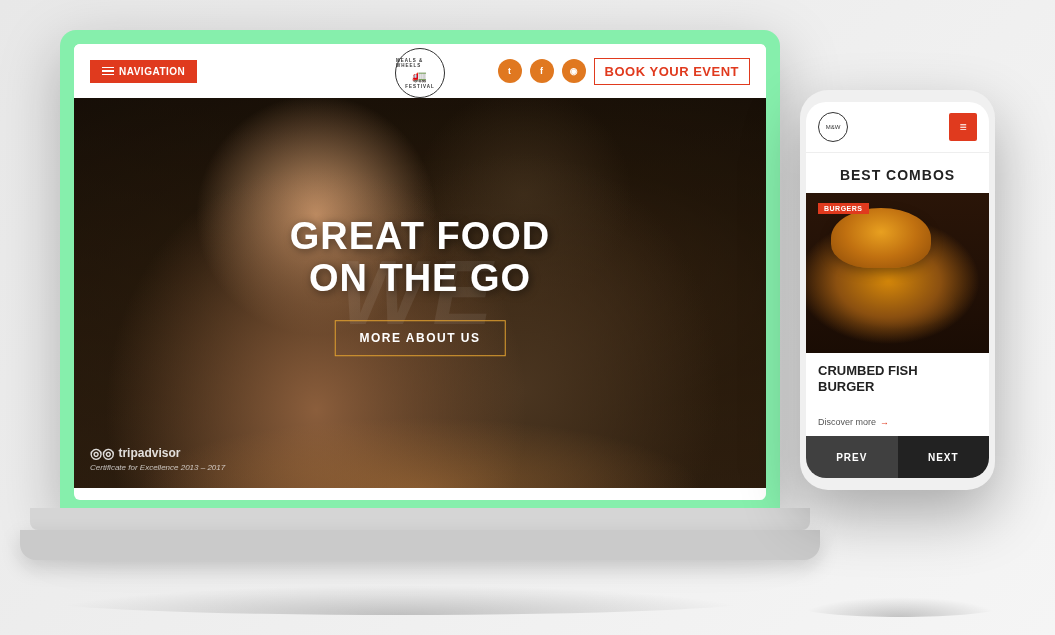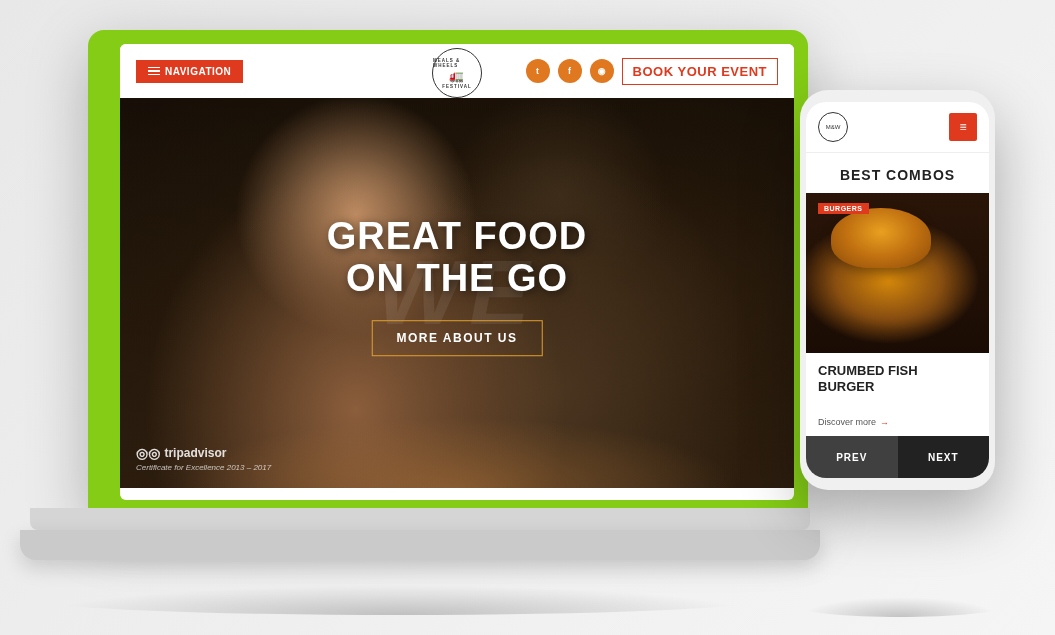--- a/index.html
+++ b/index.html
@@ -29,25 +29,24 @@
       width: 730px;
       height: 560px;
     }
 
     .laptop-body {
       position: absolute;
       left: 0;
       top: 0;
       width: 720px;
       height: 480px;
-      background: #84cc16;
+      background: #86efac;
       border-radius: 16px 16px 0 0;
       box-shadow: 0 20px 60px rgba(0,0,0,0.25);
-      padding: 14px 14px 10px 32px;
-      margin-left: 28px;
+      padding: 14px 14px 10px 14px;
     }
 
     .laptop-screen {
       width: 100%;
       height: 100%;
       background: #fff;
       border-radius: 6px;
       overflow: hidden;
       position: relative;
     }

